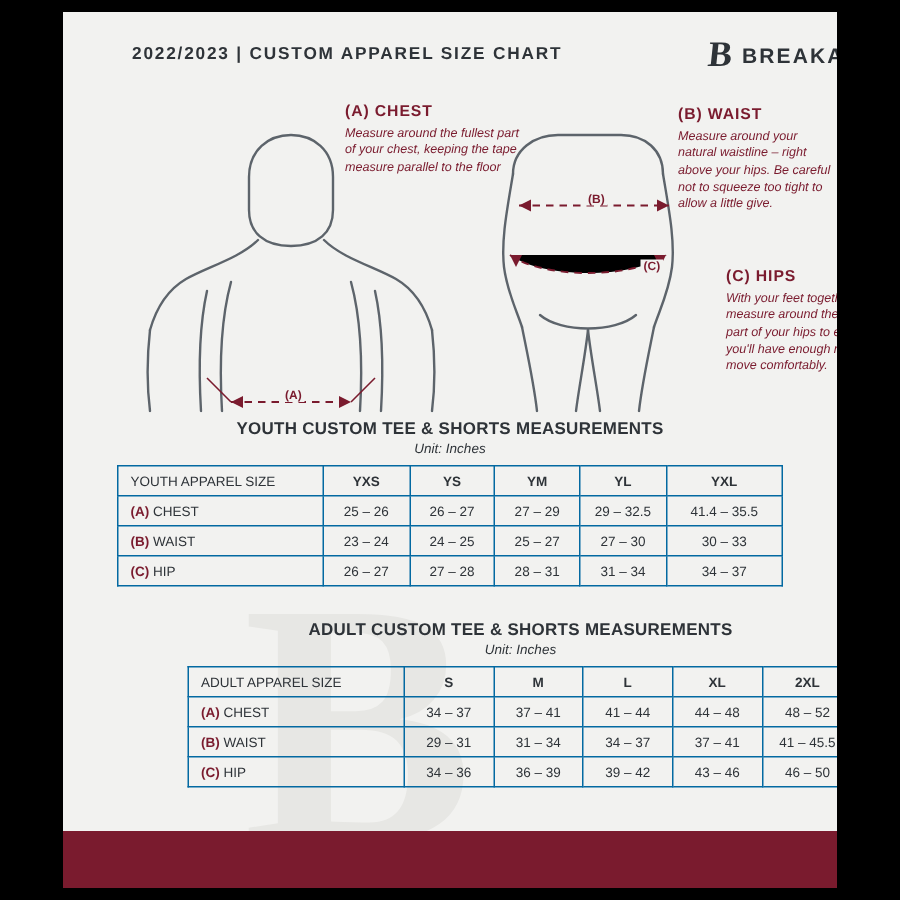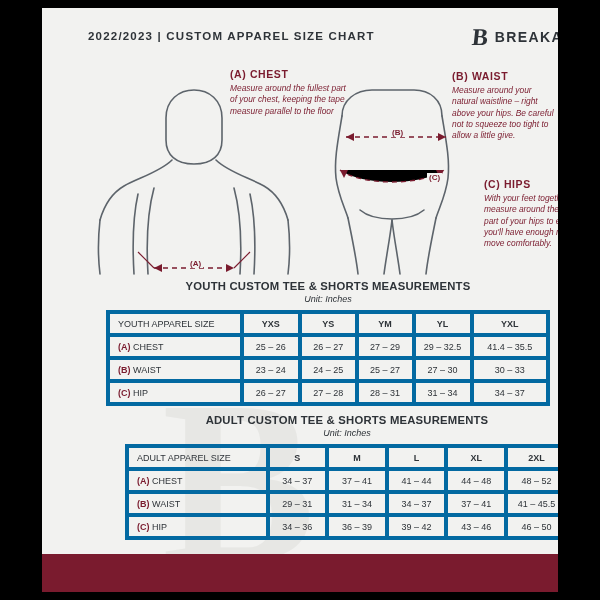--- a/index.html
+++ b/index.html
@@ -147,40 +147,40 @@
     margin-top: 2px;
     margin-bottom: 6px;
   }
   table {
     border-collapse: collapse;
     width: 444px;
     margin: 0 auto;
     background: transparent;
   }
   th, td {
-    border: 4px solid #0369a1;
+    border: 1px solid #0369a1;
     height: 19px;
     font-size: 9px;
     color: #2e3338;
     text-align: center;
     padding: 0 2px;
   }
   th.rowhead, td.rowhead {
     text-align: left;
     padding-left: 8px;
     font-size: 9px;
   }
   th { font-weight: bold; }
   th.rowhead { font-weight: normal; }
   td.rowhead .lbl-letter {
     color: #7a1b2e;
     font-weight: bold;
   }
   td.rowhead .lbl-text { font-weight: normal; color: #2e3338; }
-  .youth-block { top: 272px; padding-left: 28px; }
+  .youth-block { top: 272px; }
   .adult-block { top: 406px; padding-left: 47px; }
 </style>
 </head>
 <body>
 
 <div class="page">
   <div class="sheet">
 
     <div class="watermark">B</div>
 

